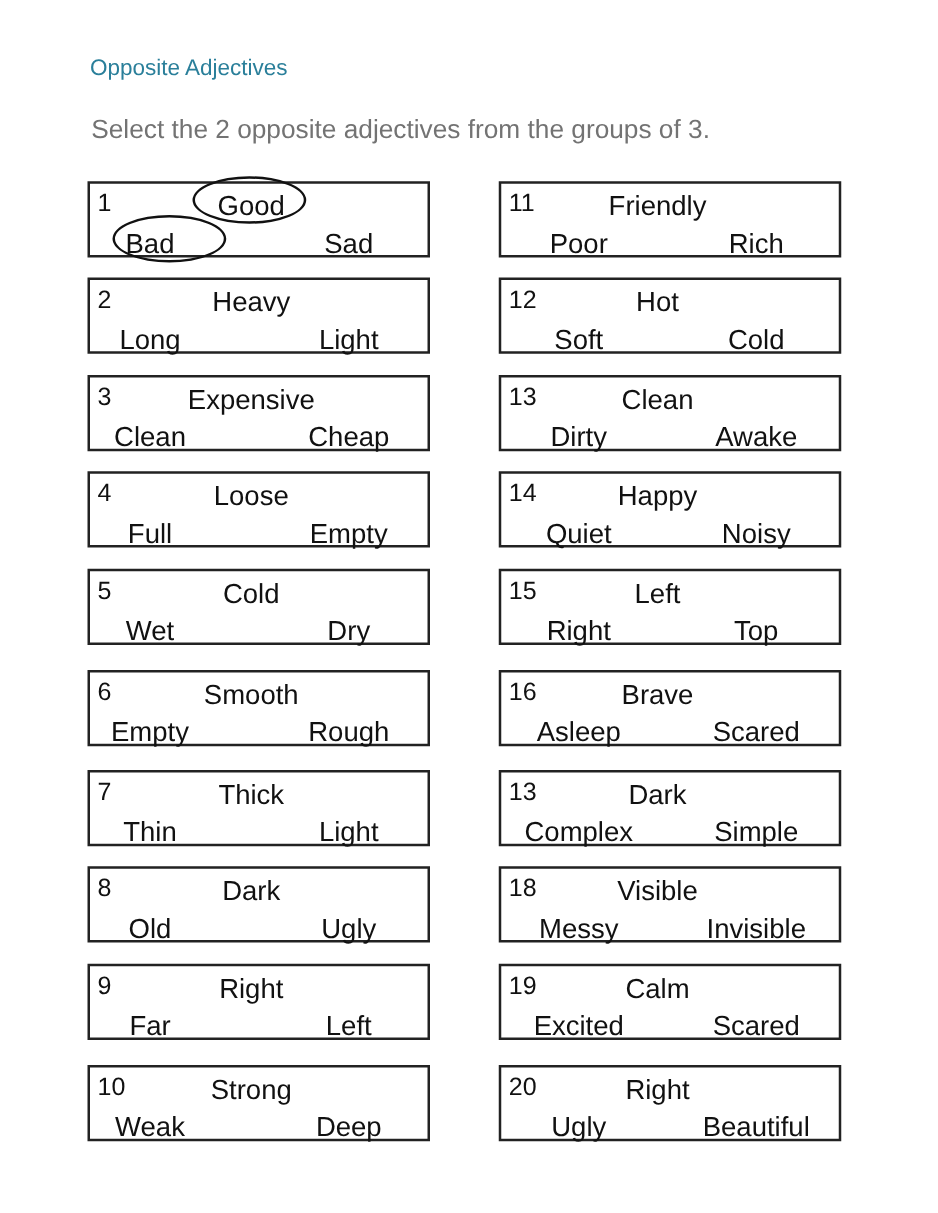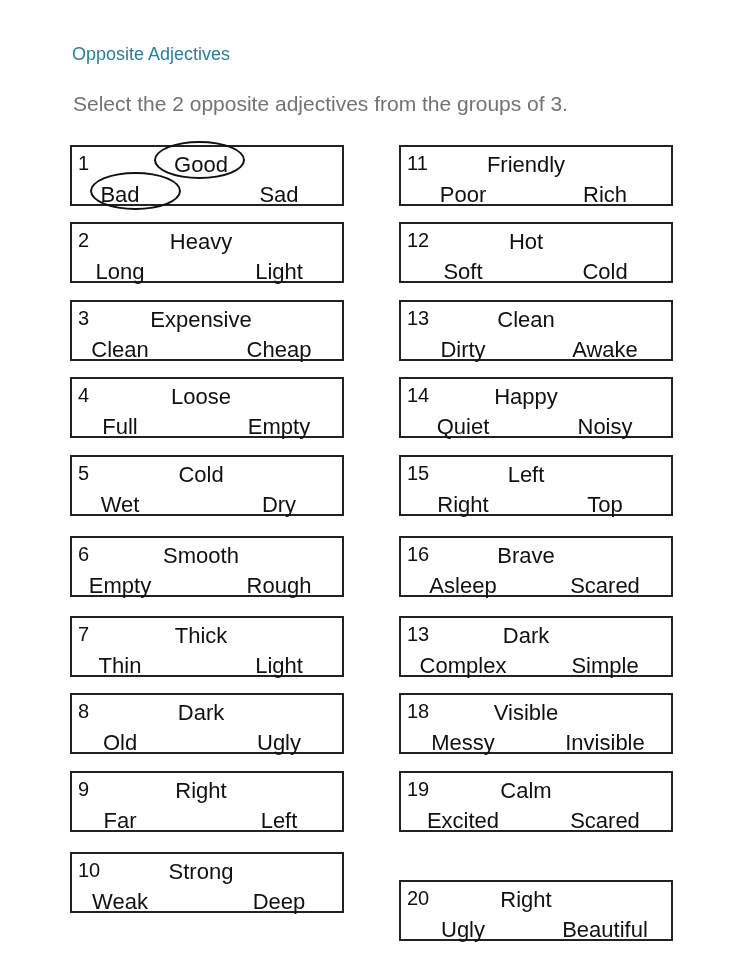--- a/index.html
+++ b/index.html
@@ -135,21 +135,21 @@
   <span class="w top">Visible</span>
   <span class="w bl">Messy</span>
   <span class="w br">Invisible</span>
 </div>
 <div class="box right" style="top:771px">
   <span class="num">19</span>
   <span class="w top">Calm</span>
   <span class="w bl">Excited</span>
   <span class="w br">Scared</span>
 </div>
-<div class="box right" style="top:880px">
+<div class="box right" style="top:852px">
   <span class="num">20</span>
   <span class="w top">Right</span>
   <span class="w bl">Ugly</span>
   <span class="w br">Beautiful</span>
 </div>
 
 <div class="circle" style="left:154px;top:141px;width:91px;height:38px;"></div>
 <div class="circle" style="left:90px;top:172px;width:91px;height:38px;"></div>
 
 </body></html>

